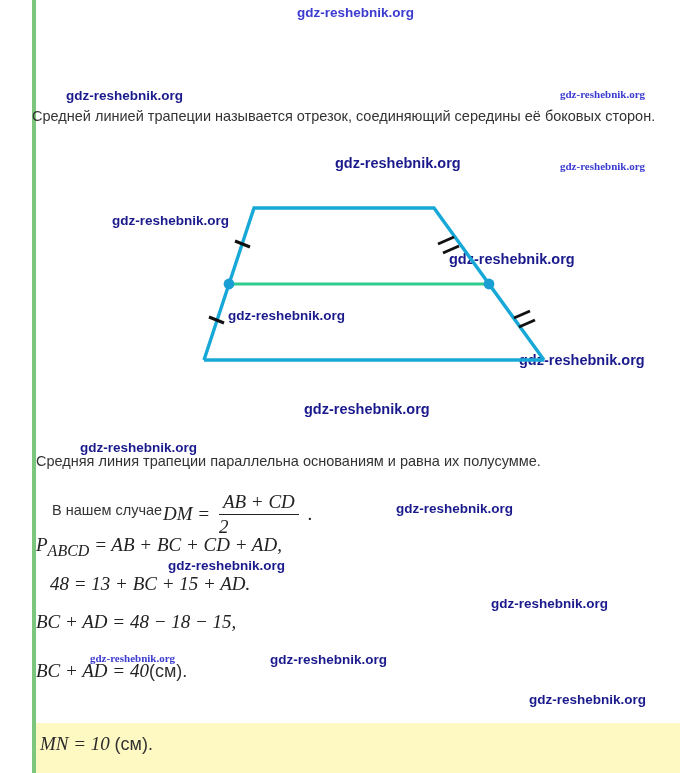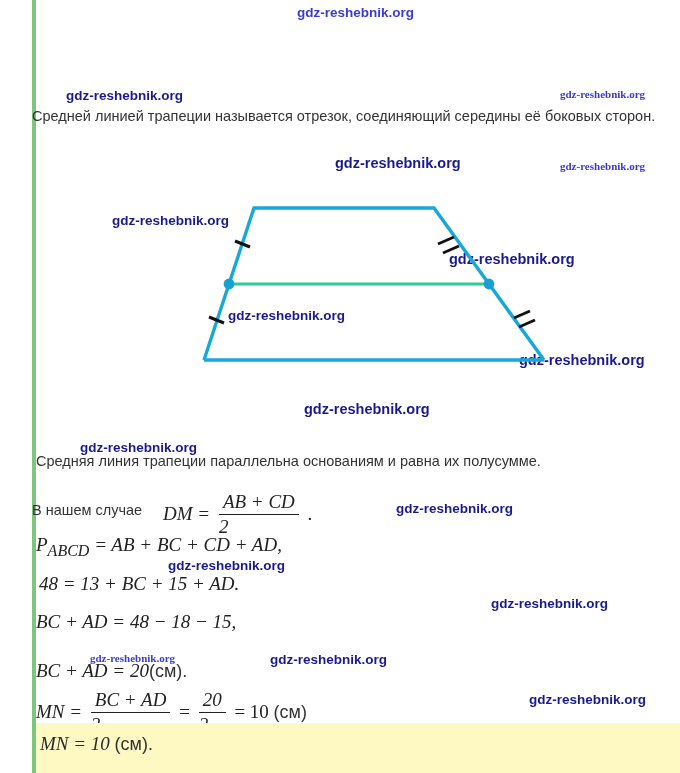--- a/index.html
+++ b/index.html
@@ -181,58 +181,44 @@
       </g>
       <g stroke="#111111" stroke-width="3">
         <line x1="332" y1="128" x2="348" y2="121"></line>
         <line x1="337" y1="137" x2="353" y2="130"></line>
       </g>
     </svg>
   </div>
 
   <div class="txt" style="left:4px; top:453px;">Средняя линия трапеции параллельна основаниям и равна их полусумме.</div>
 
-  <div class="txt" style="left:0; top:502px;">В нашем случае</div>
+  <div class="txt" style="left:20px; top:502px;">В нашем случае</div>
 
   <div class="math" style="left:131px; top:492px;">
     <span>DM =</span>
     <span class="frac">
       <span class="num">AB + CD</span>
       <span class="den">2</span>
     </span>
     <span class="up">.</span>
   </div>
 
   <div class="math" style="left:4px; top:534px;">
     <span>P</span><sub>ABCD</sub>
     <span>= AB + BC + CD + AD,</span>
   </div>
 
-  <div class="math" style="left:7px; top:573px;font-style:italic;">48 = 13 + BC + 15 + AD.</div>
+  <div class="math" style="left:18px; top:573px;font-style:italic;">48 = 13 + BC + 15 + AD.</div>
 
   <div class="math" style="left:4px; top:611px;">BC + AD = 48 − 18 − 15,</div>
 
   <div class="math" style="left:4px; top:660px;">
-    <span>BC + AD = 20</span><span class="unit">(см).</span>
-  </div>
-
-  <div class="math" style="left:4px; top:690px;">
-    <span>MN =</span>
-    <span class="frac">
-      <span class="num">BC + AD</span>
-      <span class="den">2</span>
-    </span>
-    <span class="up">=</span>
-    <span class="frac">
-      <span class="num up">20</span>
-      <span class="den up">2</span>
-    </span>
-    <span class="up">= 10</span>
-    <span class="unit">(см)</span>
-  </div>
+    <span>BC + AD = 40</span><span class="unit">(см).</span>
+  </div>
+
 
   <div class="answer-strip">
     <div class="math">
       <span>MN = 10</span>
       <span class="unit">(см).</span>
     </div>
   </div>
 
 </div>
 

